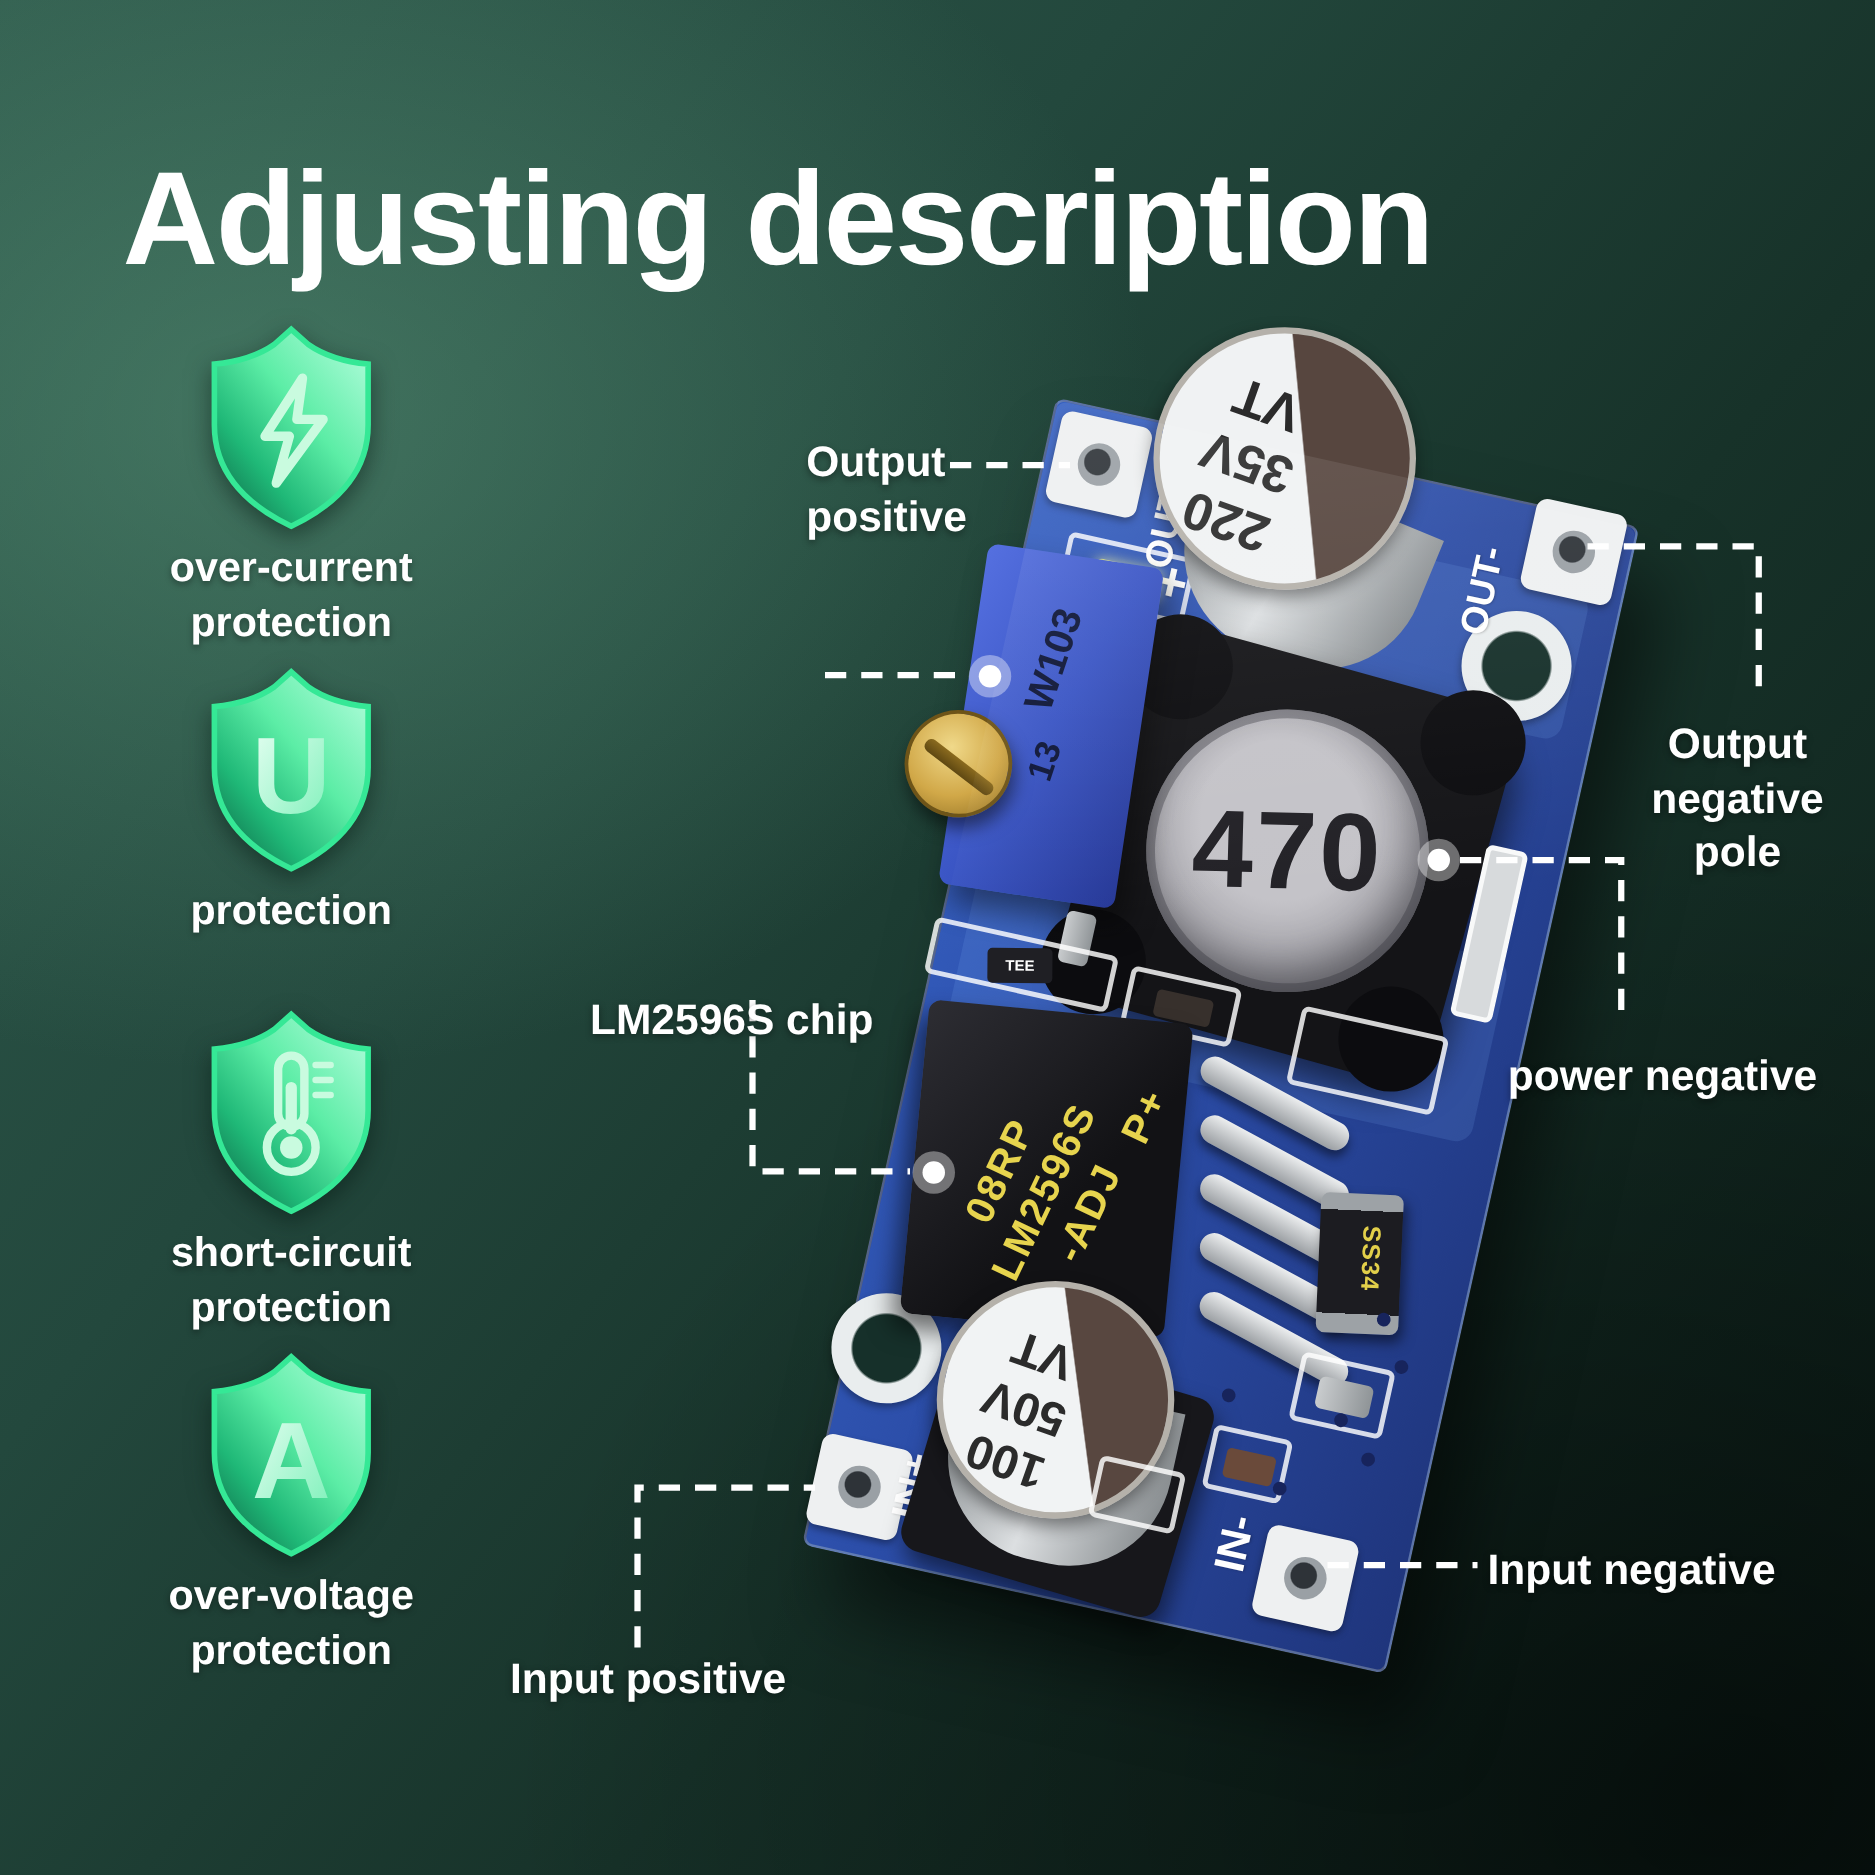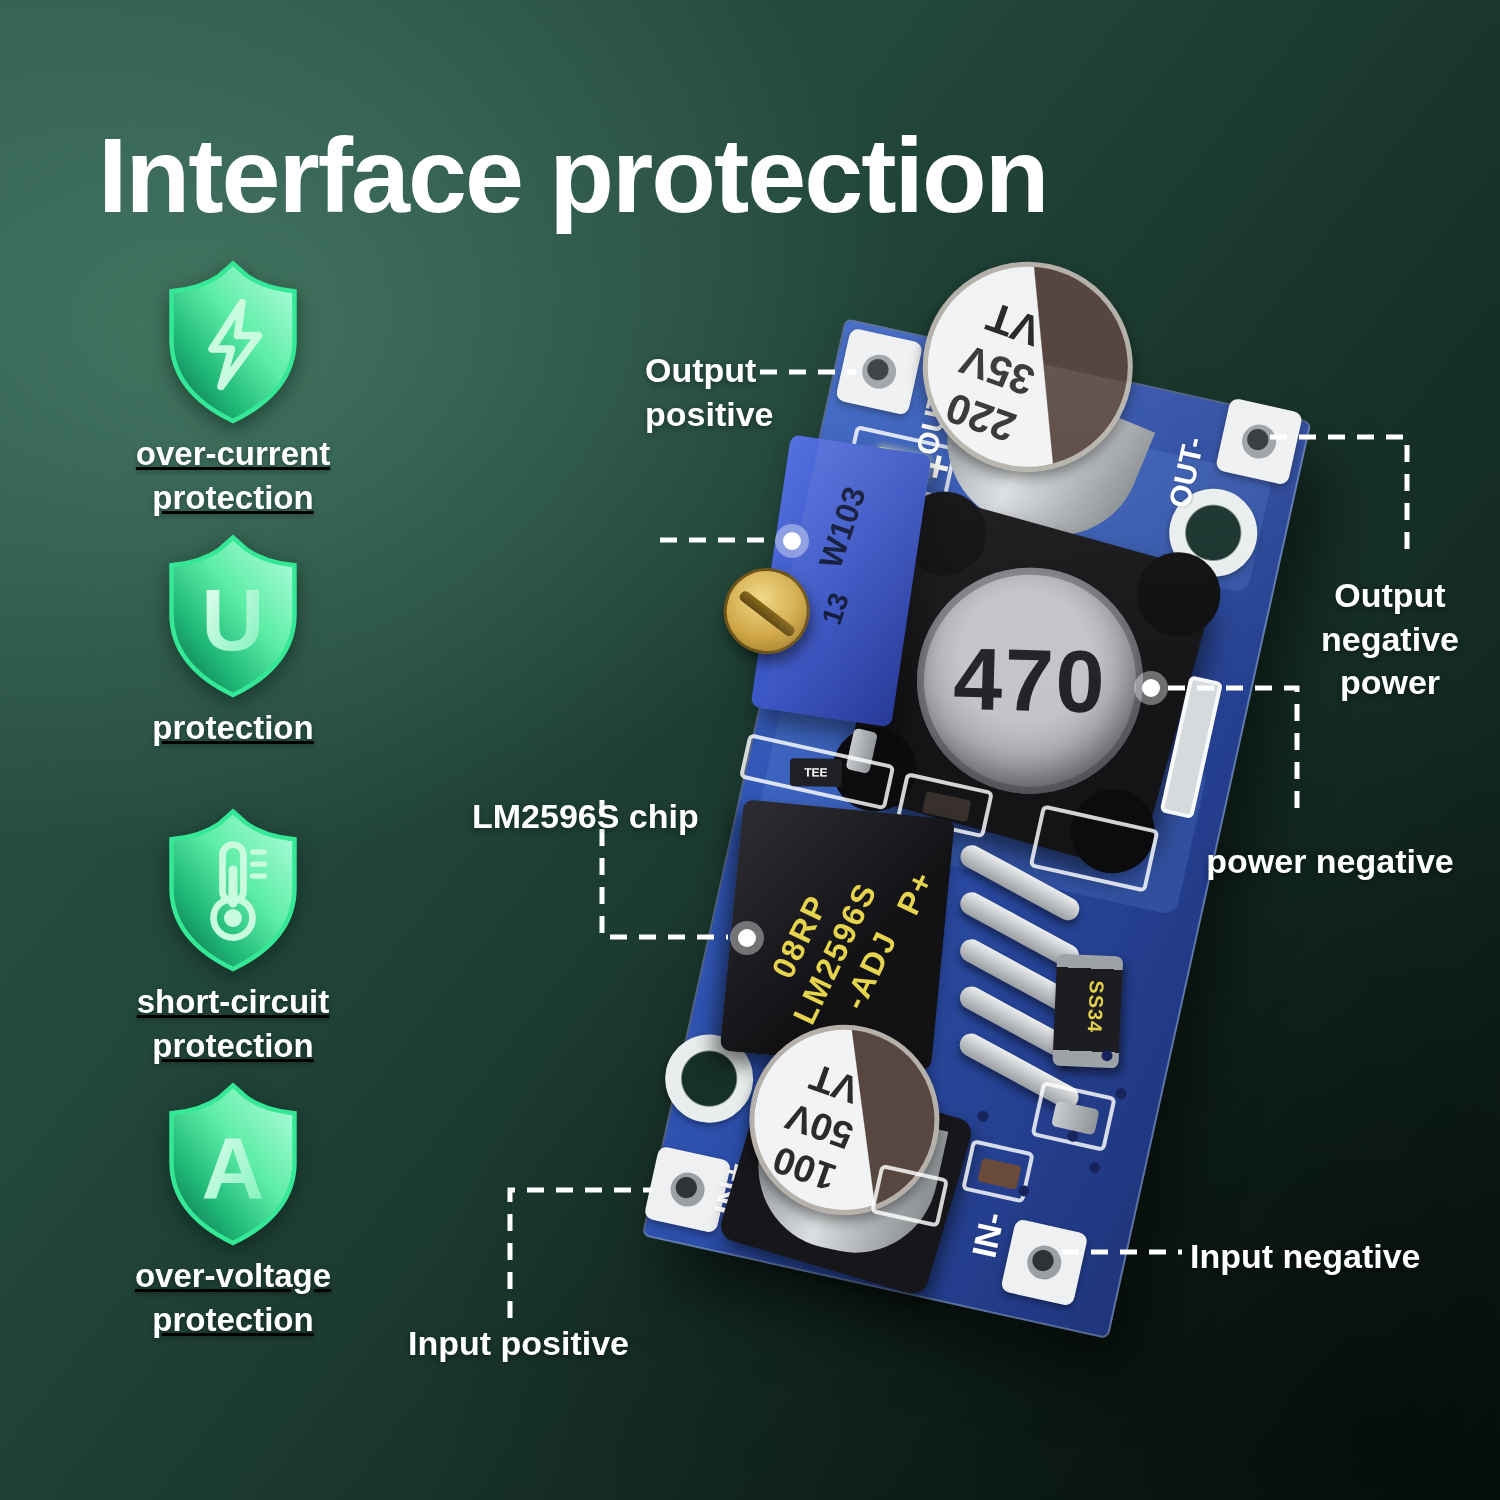--- a/index.html
+++ b/index.html
@@ -5,21 +5,21 @@
   html,body{margin:0;padding:0;background:#081511;}
   *{box-sizing:border-box;font-family:"Liberation Sans",sans-serif;}
   .stage{position:relative;width:1500px;height:1500px;overflow:hidden;
     background:
       radial-gradient(1150px 850px at 14% 22%, rgba(92,152,124,.50), rgba(92,152,124,0) 62%),
       radial-gradient(1500px 1200px at 92% 96%, rgba(0,0,0,.55), transparent 65%),
       linear-gradient(128deg,#2f5a4c 0%,#23483d 34%,#173229 62%,#0b1b16 100%);}
   .page-title{position:absolute;left:98px;top:44px;font-size:106px;font-weight:700;color:#fff;letter-spacing:-2px;white-space:nowrap;}
 
   
-  .prot-item{position:absolute;left:108px;width:250px;text-align:center;text-decoration:underline;}
+  .prot-item{position:absolute;left:108px;width:250px;text-align:center;}
   .prot-item .shield{width:150px;height:170px;display:block;margin:0 auto;filter:drop-shadow(0 6px 10px rgba(5,25,18,.55));}
   .prot-caption{margin-top:4px;color:#fff;font-weight:700;font-size:33px;line-height:1.32;text-shadow:0 2px 5px rgba(0,0,0,.35);}
   svg text{font-family:"Liberation Sans",sans-serif;}
 
   
   .pcb{position:absolute;left:845px;top:318px;width:478px;height:940px;transform:rotate(12.5deg);transform-origin:0 0;
     background:linear-gradient(105deg,#3560c2 0%,#2b4ca6 45%,#1f357c 100%);
     border-radius:8px;border:2px solid rgba(215,205,150,.28);
     box-shadow:30px 42px 60px rgba(0,0,0,.5);}
   .pcb::after{content:"";position:absolute;inset:0;background:linear-gradient(160deg,rgba(255,255,255,.10),transparent 42%);border-radius:8px;pointer-events:none;z-index:40;}
@@ -88,21 +88,21 @@
         <stop offset="1" stop-color="#a9fbd6"></stop>
       </linearGradient>
       <linearGradient id="gGlyph" x1="0" y1="0" x2="1" y2="1">
         <stop offset="0" stop-color="#eafff4"></stop>
         <stop offset="1" stop-color="#7af0b8"></stop>
       </linearGradient>
       <path id="shield-base" d="M50 3 L59 11 C69 18 80 20.5 91 21.5 L91 54 C91 80 73 97 50 108 C27 97 9 80 9 54 L9 21.5 C20 20.5 31 18 41 11 Z" fill="url(#gShield)" stroke="#35e896" stroke-width="3"></path>
     </defs>
   </svg>
 
-  <h1 class="page-title">Interface protection</h1>
+  <h1 class="page-title">Adjusting description</h1>
 
   <div class="prot-item" style="top:258px">
     <svg class="shield" viewBox="0 0 100 112">
       <use href="#shield-base"></use>
       <path d="M56 29 L36 60 L49 60 L42 85 L67 51 L53 51 Z" fill="none" stroke="#c9fbdf" stroke-width="5" stroke-linejoin="round" stroke-linecap="round"></path>
     </svg>
     <div class="prot-caption">
       <div>over-current</div>
       <div>protection</div>
     </div>
@@ -284,21 +284,21 @@
     <div>Output</div>
     <div>positive</div>
   </div>
 
 
   <div class="co" style="left:472px;top:795px">LM2596S chip</div>
 
   <div class="co center" style="left:1285px;top:574px;width:210px">
     <div>Output</div>
     <div>negative</div>
-    <div>power</div>
+    <div>pole</div>
   </div>
 
   <div class="co center" style="left:1175px;top:840px;width:310px">
     <div>power negative</div>
   </div>
 
   <div class="co" style="left:1190px;top:1235px">Input negative</div>
 
   <div class="co" style="left:408px;top:1322px">Input positive</div>
 

